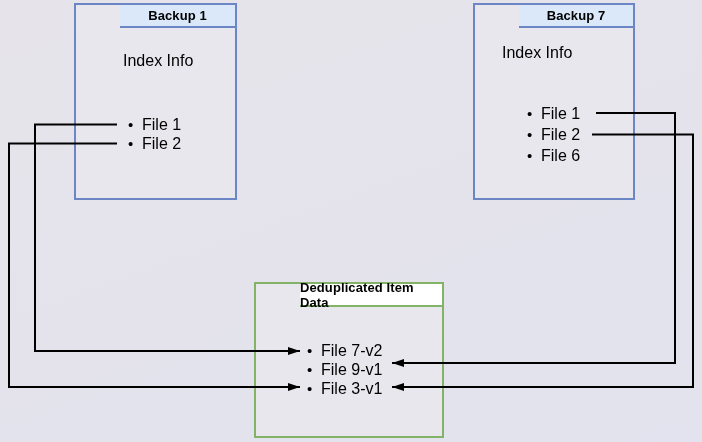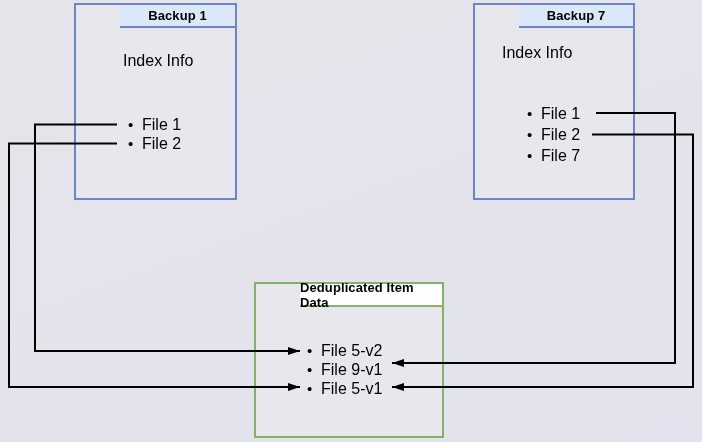--- a/index.html
+++ b/index.html
@@ -97,30 +97,30 @@
       <li>File 2</li>
     </ul>
   </div>
 
   <div class="box blue" id="backup2-box">
     <div class="box-header">Backup 7</div>
     <div class="subtitle" id="backup2-subtitle">Index Info</div>
     <ul class="item-list lh21" id="backup2-list">
       <li>File 1</li>
       <li>File 2</li>
-      <li>File 7</li>
+      <li>File 6</li>
     </ul>
   </div>
 
   <div class="box green" id="dedup-box">
     <div class="box-header">Deduplicated Item Data</div>
     <ul class="item-list lh19" id="dedup-list">
-      <li>File 5-v2</li>
+      <li>File 7-v2</li>
       <li>File 9-v1</li>
-      <li>File 5-v1</li>
+      <li>File 3-v1</li>
     </ul>
   </div>
 
   <svg class="connector-layer" viewBox="0 0 702 442">
     <defs>
       <marker id="arrowhead" markerWidth="14" markerHeight="10" refX="12" refY="5" orient="auto" markerUnits="userSpaceOnUse">
         <path d="M0,1 L12,5 L0,9 Z" fill="#000"></path>
       </marker>
     </defs>
     <polyline points="117,124.5 35,124.5 35,351 300,351" marker-end="url(#arrowhead)"></polyline>

